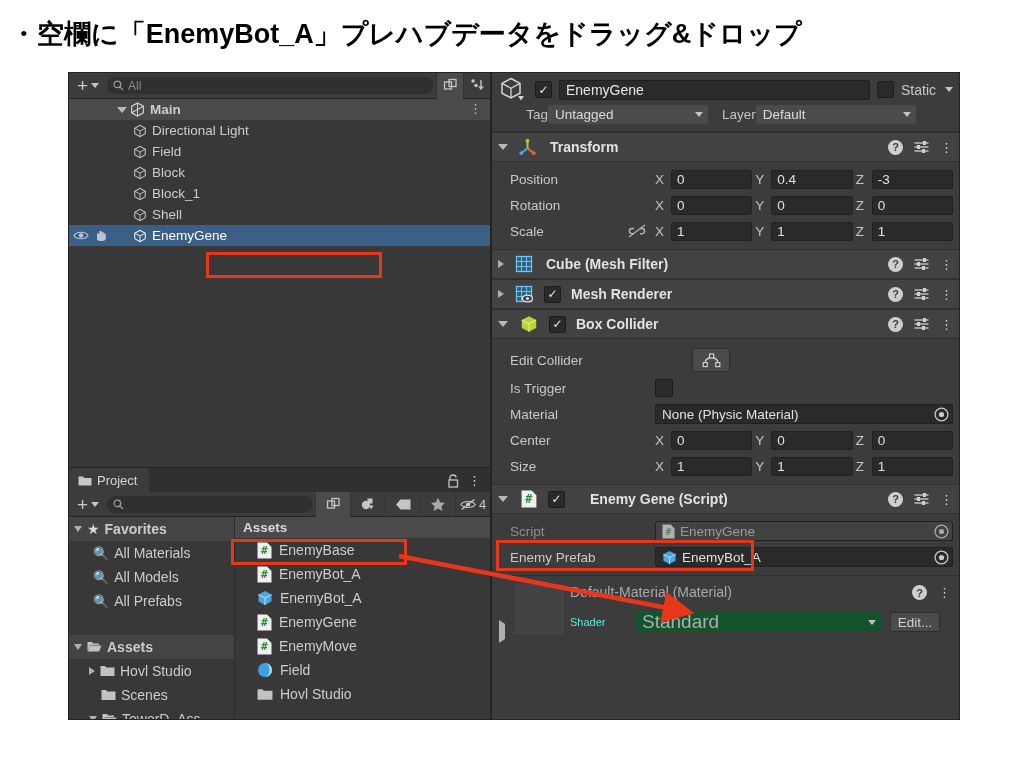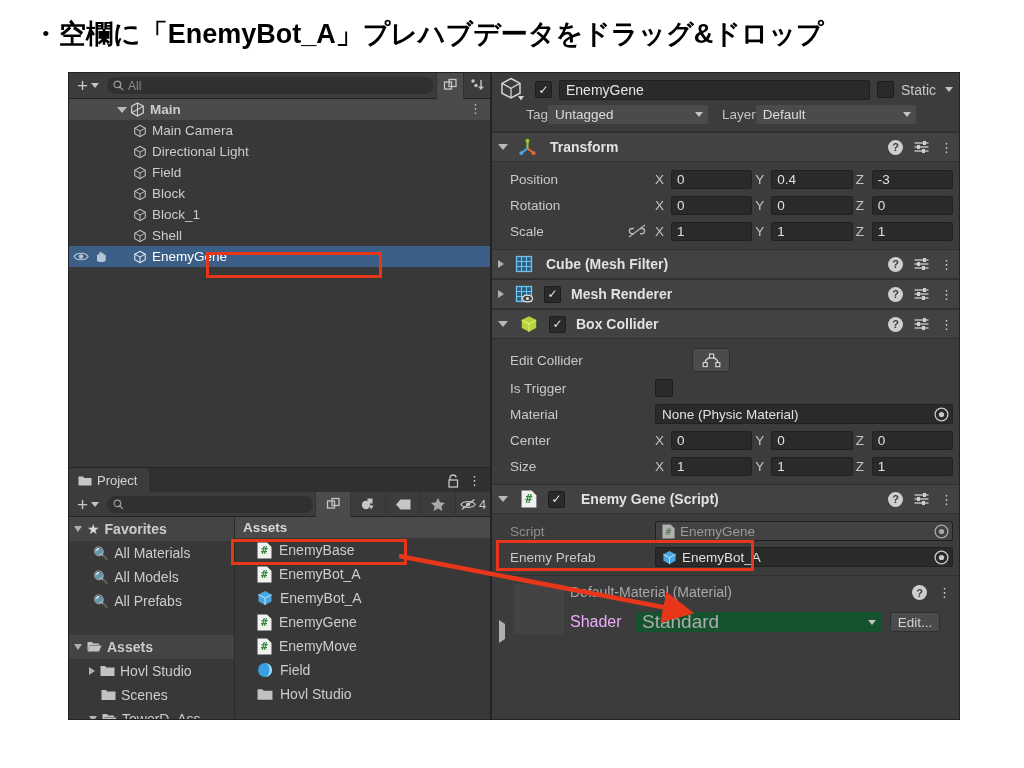--- a/index.html
+++ b/index.html
@@ -3,21 +3,21 @@
 <meta charset="utf-8">
 <style>
   html,body{margin:0;padding:0;}
   body{
     width:1024px;height:768px;background:#ffffff;
     font-family:"Liberation Sans","DejaVu Sans",sans-serif;
     overflow:hidden;position:relative;
   }
   
   #slide-title{
-    position:absolute;left:32px;top:12px;width:960px;height:44px;
+    position:absolute;left:10px;top:12px;width:960px;height:44px;
     font-size:27px;font-weight:bold;color:#000;letter-spacing:0px;
     white-space:nowrap;line-height:44px;
   }
   
   #unity{
     position:absolute;left:68px;top:72px;width:892px;height:648px;
     background:#383838;color:#d2d2d2;font-size:13px;
     border:1px solid #232323;box-sizing:border-box;overflow:hidden;
   }
   .left-col{position:absolute;left:0;top:0;width:421px;height:648px;background:#383838;}
@@ -178,29 +178,20 @@
         <span class="vis-col"></span>
         <span class="tri"></span>
         <svg class="unity-logo" width="15" height="15" viewBox="0 0 16 16">
           <path d="M8 1 L14.2 4.5 L14.2 11.5 L8 15 L1.8 11.5 L1.8 4.5 Z" fill="none" stroke="#d0d0d0" stroke-width="1.3"></path>
           <path d="M8 1 L8 8 L1.8 11.5 M8 8 L14.2 4.5 M8 8 L8 15" stroke="#d0d0d0" stroke-width="1.1" fill="none"></path>
         </svg>
         <span style="font-weight:bold;">Main</span>
         <span class="kebab">⋮</span>
       </div>
 
-      <div class="hrow">
-        <span class="vis-col"></span>
-        <span style="width:16px;"></span>
-        <svg class="cube-ico" width="14" height="14" viewBox="0 0 16 16">
-          <path d="M8 1.5 L14 4.8 L14 11.2 L8 14.5 L2 11.2 L2 4.8 Z" fill="none" stroke="#c2c2c2" stroke-width="1.2"></path>
-          <path d="M2 4.8 L8 8 L14 4.8 M8 8 L8 14.5" fill="none" stroke="#c2c2c2" stroke-width="1.1"></path>
-        </svg>
-        <span>Main Camera</span>
-      </div>
       <div class="hrow">
         <span class="vis-col"></span>
         <span style="width:16px;"></span>
         <svg class="cube-ico" width="14" height="14" viewBox="0 0 16 16">
           <path d="M8 1.5 L14 4.8 L14 11.2 L8 14.5 L2 11.2 L2 4.8 Z" fill="none" stroke="#c2c2c2" stroke-width="1.2"></path>
           <path d="M2 4.8 L8 8 L14 4.8 M8 8 L8 14.5" fill="none" stroke="#c2c2c2" stroke-width="1.1"></path>
         </svg>
         <span>Directional Light</span>
       </div>
       <div class="hrow">
@@ -675,21 +666,21 @@
       </div>
     </div>
 
     <div class="comp-hdr">
       <span class="tri"></span>
       <svg width="16" height="18" viewBox="0 0 15 17" style="margin-left:3px;">
         <path d="M0.5 0.5 L10 0.5 L14.5 5 L14.5 16.5 L0.5 16.5 Z" fill="#f0f0f0"></path>
         <text x="7.3" y="12" font-size="11" font-weight="bold" fill="#2e8b3a" text-anchor="middle" font-family="monospace">#</text>
       </svg>
       <span class="cbx on" style="margin-left:4px;"></span>
-      <span class="comp-title" style="margin-left:9px;">Enemy Gene (Script)</span>
+      <span class="comp-title" style="margin-left:18px;">Enemy Gene (Script)</span>
       <span class="comp-right">
         <span class="qmark">?</span>
         <svg class="preset" width="15" height="14" viewBox="0 0 15 14">
           <line x1="0.5" y1="3" x2="14.5" y2="3" stroke="#cfcfcf" stroke-width="1.3"></line>
           <line x1="0.5" y1="7" x2="14.5" y2="7" stroke="#cfcfcf" stroke-width="1.3"></line>
           <line x1="0.5" y1="11" x2="14.5" y2="11" stroke="#cfcfcf" stroke-width="1.3"></line>
           <rect x="9" y="1" width="3" height="4" fill="#cfcfcf"></rect>
           <rect x="3" y="5" width="3" height="4" fill="#cfcfcf"></rect>
           <rect x="8" y="9" width="3" height="4" fill="#cfcfcf"></rect>
         </svg>
@@ -737,21 +728,21 @@
       </span>
       <span class="mat-title">Default-Material (Material)</span>
       <span class="comp-right" style="position:absolute;right:10px;top:9px;">
         <span class="qmark">?</span>
         <span class="kb3">⋮</span>
       </span>
       <span class="mat-tri">
         <span class="tri-r"></span>
       </span>
       <span class="mat-shader">
-        <span style="color:#f0abfc;font-size:16px;width:58px;">Shader</span>
+        <span style="color:#5eead4;font-size:11px;width:58px;">Shader</span>
         <span class="shader-dd">
           <span>Standard</span>
           <span class="caret-dn"></span>
         </span>
         <span class="edit-btn">
           <span>Edit...</span>
         </span>
       </span>
     </div>
   </div>

